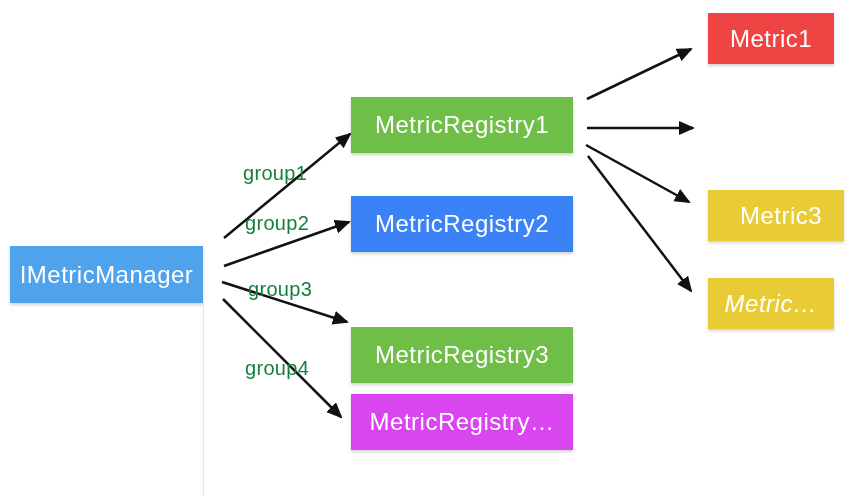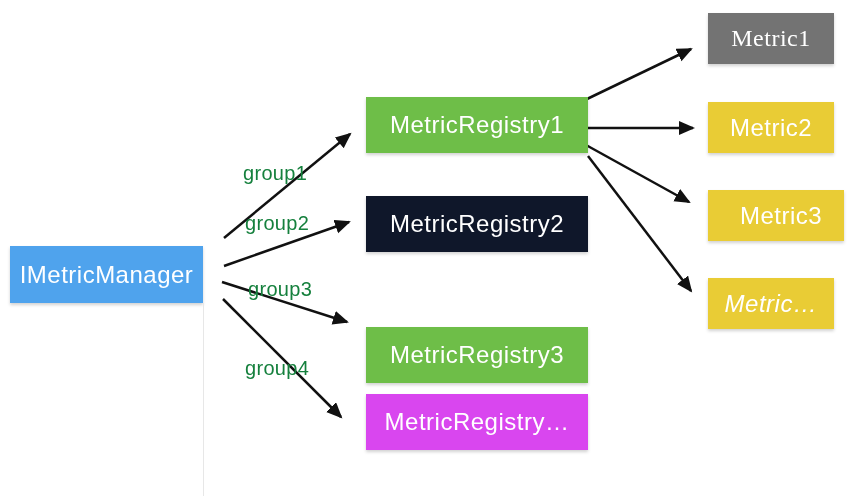--- a/index.html
+++ b/index.html
@@ -25,21 +25,21 @@
     position: absolute;
     display: flex;
     align-items: center;
     justify-content: center;
     color: #ffffff;
     box-shadow: 0 2px 3px rgba(0,0,0,0.18);
     letter-spacing: 0.5px;
   }
   .node span { white-space: nowrap; }
   .node-manager   { left: 10px;  top: 246px; width: 193px; height: 57px; font-size: 24px; }
-  .node-registry  { left: 366px; width: 222px; height: 56px; font-size: 24px; }
+  .node-registry  { left: 351px; width: 222px; height: 56px; font-size: 24px; }
   .reg-1 { top: 97px;  }
   .reg-2 { top: 196px; }
   .reg-3 { top: 295px; }
   .reg-4 { top: 394px; }
   .node-metric    { left: 708px; width: 126px; height: 51px; font-size: 24px; }
   .met-1 { top: 13px;  }
   .met-2 { top: 102px; }
   .met-3 { top: 190px; padding-left: 10px; }
   .met-4 { top: 278px; }
   .edge-label {
@@ -82,35 +82,32 @@
     <line x1="588" y1="156" x2="691" y2="291" stroke="#111111" stroke-width="2.5" marker-end="url(#ah)"></line>
   </svg>
 
   <div class="node node-manager" style="background-color: rgb(79, 163, 237); align-items: center;">
     <span>IMetricManager</span>
   </div>
 
   <div class="node node-registry reg-1" style="background-color: rgb(110, 190, 72);">
     <span>MetricRegistry1</span>
   </div>
-  <div class="node node-registry reg-2" style="background-color: #0f172a;">
+  <div class="node node-registry reg-2" style="background-color: #3b82f6;">
     <span>MetricRegistry2</span>
   </div>
   <div class="node node-registry reg-3" style="background-color: rgb(110, 190, 72); margin-top: 32px;">
     <span>MetricRegistry3</span>
   </div>
   <div class="node node-registry reg-4" style="background-color: #d946ef;">
     <span>MetricRegistry…</span>
   </div>
 
-  <div class="node node-metric met-1" style="background-color: #737373; font-family: Liberation Serif, serif;">
+  <div class="node node-metric met-1" style="background-color: #ef4444;">
     <span>Metric1</span>
-  </div>
-  <div class="node node-metric met-2" style="background-color: rgb(233, 204, 53);">
-    <span>Metric2</span>
   </div>
   <div class="node node-metric met-3" style="background-color: rgb(233, 204, 53);">
     <span>Metric3</span>
   </div>
   <div class="node node-metric met-4" style="background-color: rgb(233, 204, 53); font-style: italic;">
     <span>Metric…</span>
   </div>
 
   <span class="edge-label lbl-1">group1</span>
   <span class="edge-label lbl-2">group2</span>

